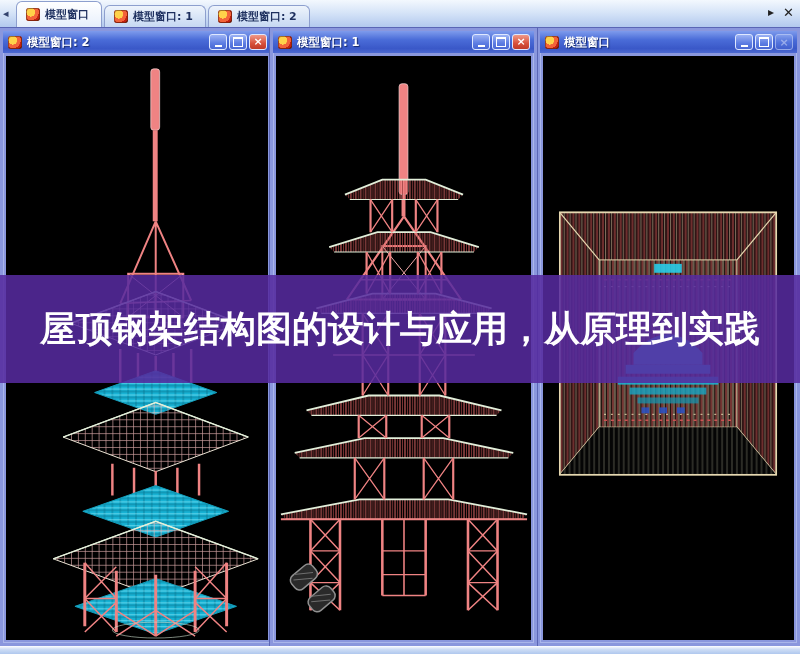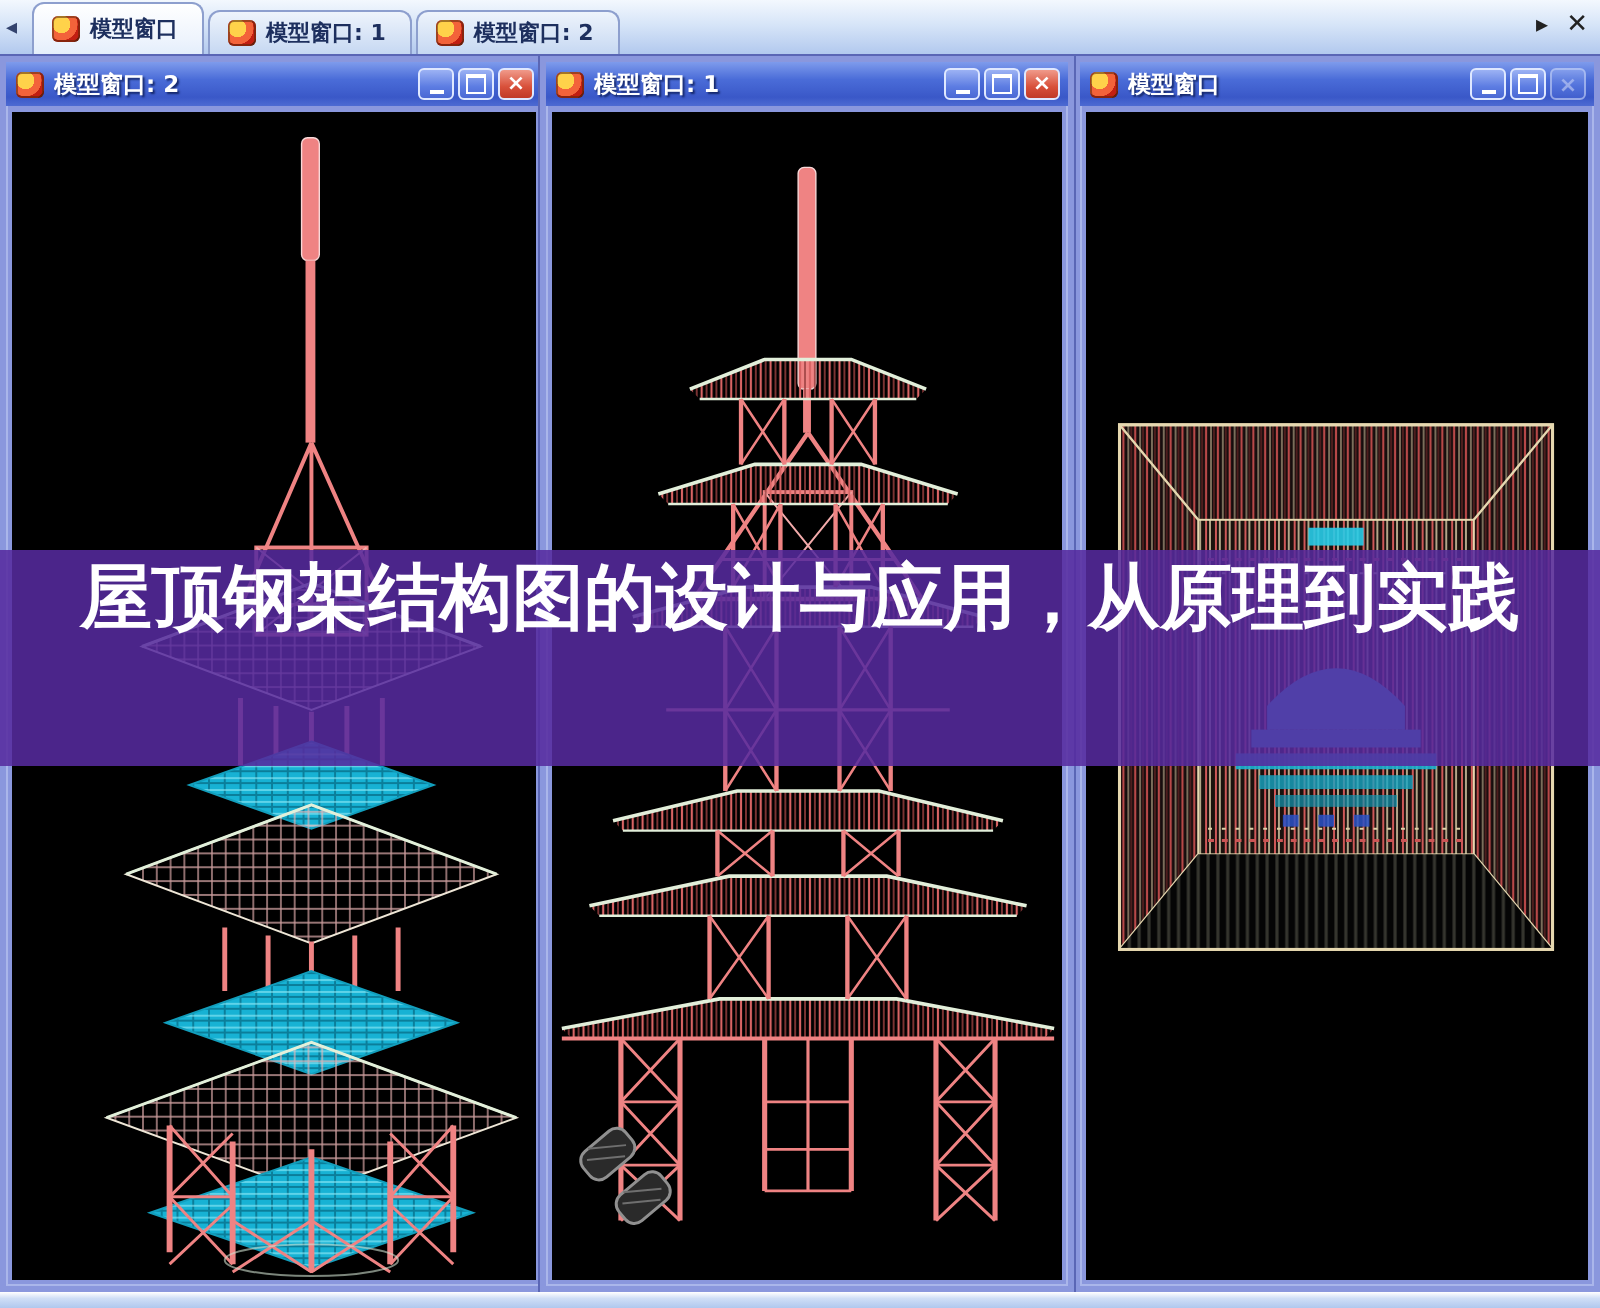--- a/index.html
+++ b/index.html
@@ -40,21 +40,21 @@
   .wbtn.close{background:linear-gradient(180deg,#f09a8a,#d8503a 60%,#c03a28);}
   .wbtn.close .x{color:#fff;font-size:11px;font-weight:bold;line-height:10px;}
   .wbtn.disabled{opacity:.55;}
   .g-min{display:block;width:7px;height:7px;border-bottom:2px solid #fff;}
   .g-max{display:block;width:8px;height:7px;border:1.6px solid #fff;border-top-width:2.4px;}
   .viewport{position:absolute;left:3px;right:3px;top:25px;bottom:3px;background:#000;overflow:hidden;}
   .viewport svg{display:block;width:100%;height:100%;}
 
   
   .banner{position:absolute;left:0;top:275px;width:800px;height:108px;z-index:10;
-    background:rgba(86,42,158,0.87);display:flex;flex-direction:column;justify-content:flex-start;}
+    background:rgba(86,42,158,0.87);display:flex;flex-direction:column;justify-content:center;}
   .banner .line{color:#fff;font-weight:900;font-size:36px;line-height:50px;text-align:center;
     letter-spacing:0px;white-space:nowrap;}
 
   
   .bottomstrip{position:absolute;left:0;top:646px;width:800px;height:8px;z-index:4;
     background:linear-gradient(180deg,#ffffff,#cfdef6 40%,#b0c8ee);}
 </style>
 </head>
 <body>
 

